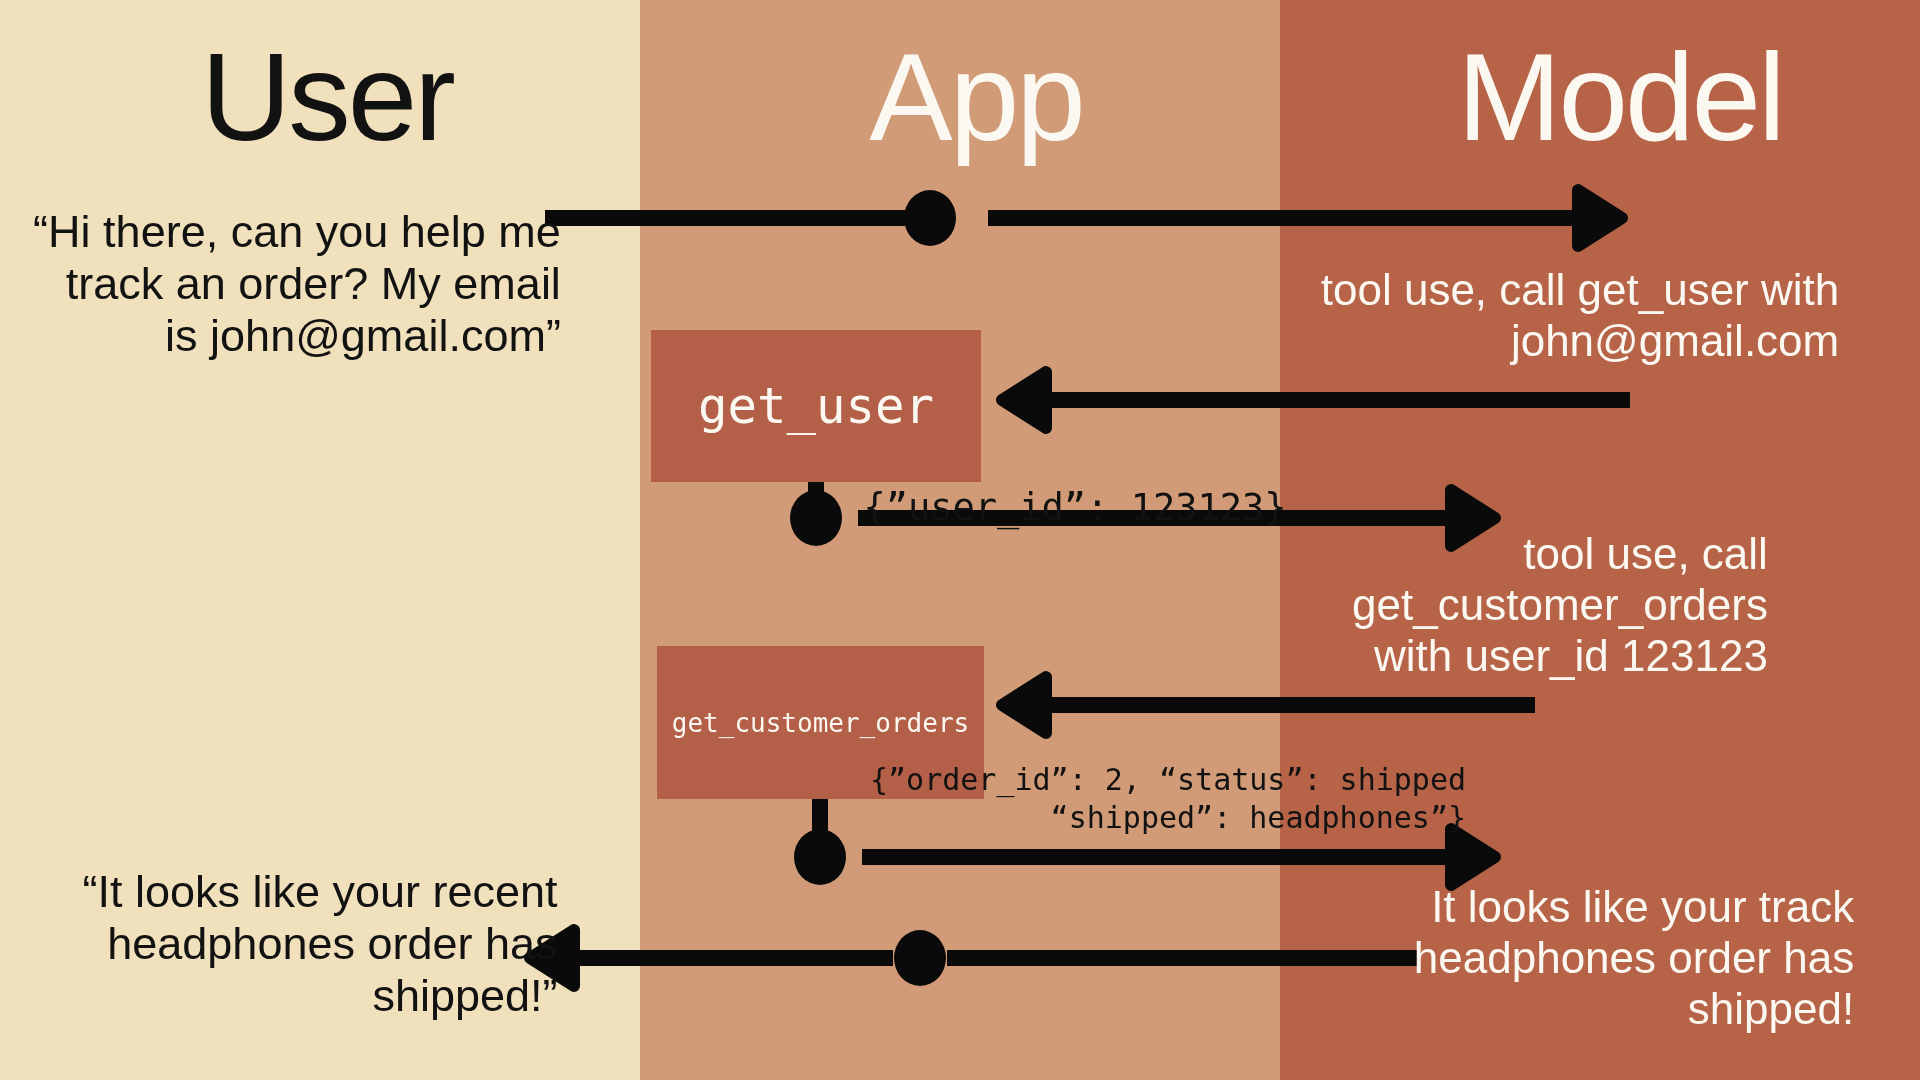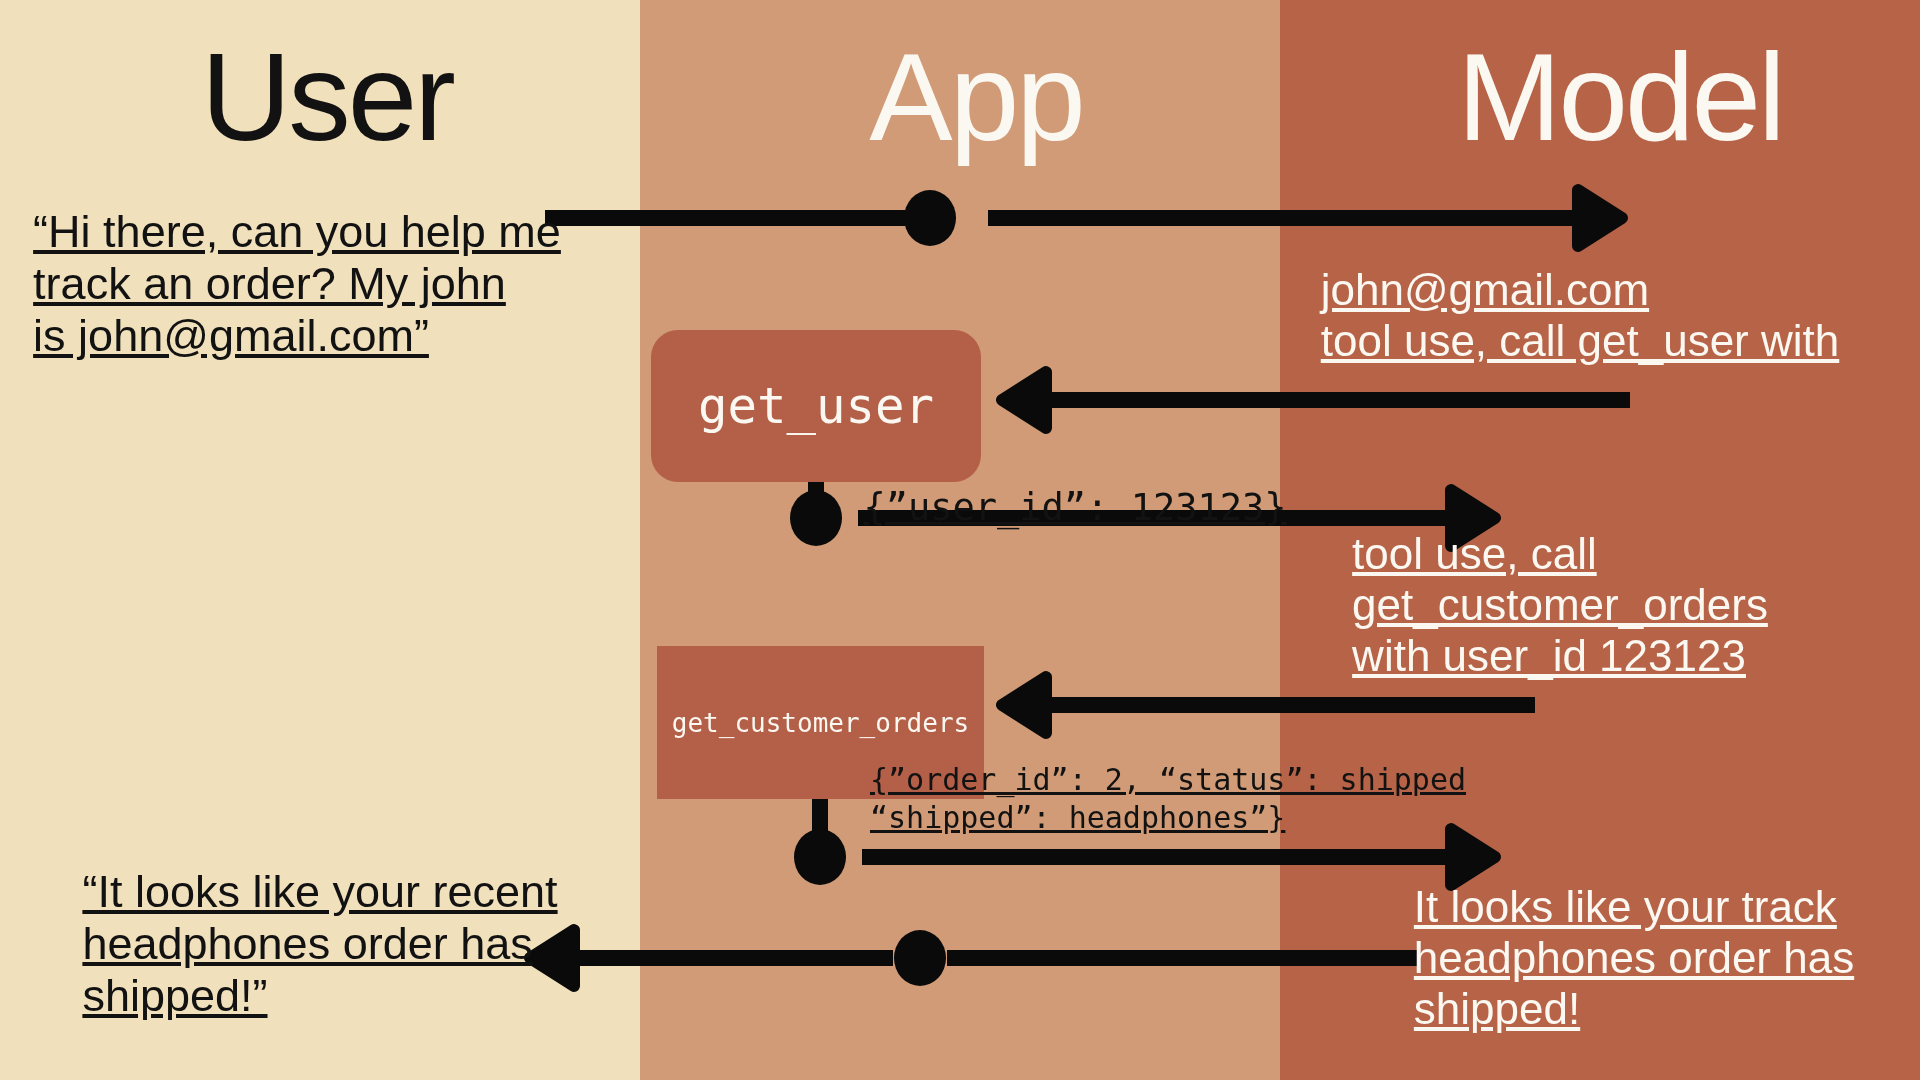--- a/index.html
+++ b/index.html
@@ -12,35 +12,35 @@
   #col-app{left:640px;background:var(--c-app_bg);}
   #col-model{left:1280px;background:var(--c-model_bg);}
 
   .col-title{
     position:absolute;top:28px;transform:translateX(-50%);
     font-size:125px;letter-spacing:-3px;white-space:nowrap;line-height:1.1;
   }
   .title-dark{color:var(--c-dark_text);}
   .title-light{color:var(--c-light_text);}
 
-  .txt{position:absolute;transform:translateX(-50%);text-align:left;white-space:nowrap;z-index:4;text-decoration:underline;}
+  .txt{position:absolute;transform:translateX(-50%);text-align:right;white-space:nowrap;z-index:4;}
   .quote{color:var(--c-dark_text);font-size:45px;line-height:52px;}
   .model-note{color:var(--c-light_text);font-size:44px;line-height:51px;}
   .code-label{
     color:var(--c-dark_text);font-family:"DejaVu Sans Mono",monospace;
   }
   #tool-result-1{font-size:37px;line-height:40px;}
   #tool-result-2{font-size:30px;line-height:38px;}
 
   .tool-box{
     position:absolute;background:var(--c-tool_box_bg);z-index:3;
     display:flex;align-items:center;justify-content:center;
     color:var(--c-light_text);font-family:"DejaVu Sans Mono",monospace;
   }
-  #tool-box-1{left:651px;top:330px;width:330px;height:152px;font-size:49px;border-radius:27px;}
+  #tool-box-1{left:651px;top:330px;width:330px;height:152px;font-size:49px;}
   #tool-box-2{left:657px;top:646px;width:327px;height:153px;font-size:26px;}
 
   #wires{position:absolute;left:0;top:0;z-index:2;}
   #wires line{stroke:var(--c-arrow);stroke-width:16;}
   #wires .thead{fill:var(--c-arrow);stroke:var(--c-arrow);stroke-width:12;stroke-linejoin:round;}
   #wires .dot{fill:var(--c-arrow);}
 </style>
 </head>
 <body>
 
@@ -91,27 +91,27 @@
 
   <div class="tool-box" id="tool-box-1">
     <span>get_user</span>
   </div>
   <div class="tool-box" id="tool-box-2">
     <span>get_customer_orders</span>
   </div>
 
   <div class="txt quote" style="left:297px;top:206px;">
     <div>“Hi there, can you help me</div>
-    <div>track an order? My john</div>
+    <div>track an order? My email</div>
     <div>is john@gmail.com”</div>
   </div>
 
   <div class="txt model-note" style="left:1580px;top:264px;">
+    <div>tool use, call get_user with</div>
     <div>john@gmail.com</div>
-    <div>tool use, call get_user with</div>
   </div>
 
   <div class="txt code-label" id="tool-result-1" style="left:1075px;top:448px;margin-top:40px;">
     <div>{”user_id”: 123123}</div>
   </div>
 
   <div class="txt model-note" style="left:1560px;top:528px;">
     <div>tool use, call</div>
     <div>get_customer_orders</div>
     <div>with user_id 123123</div>

